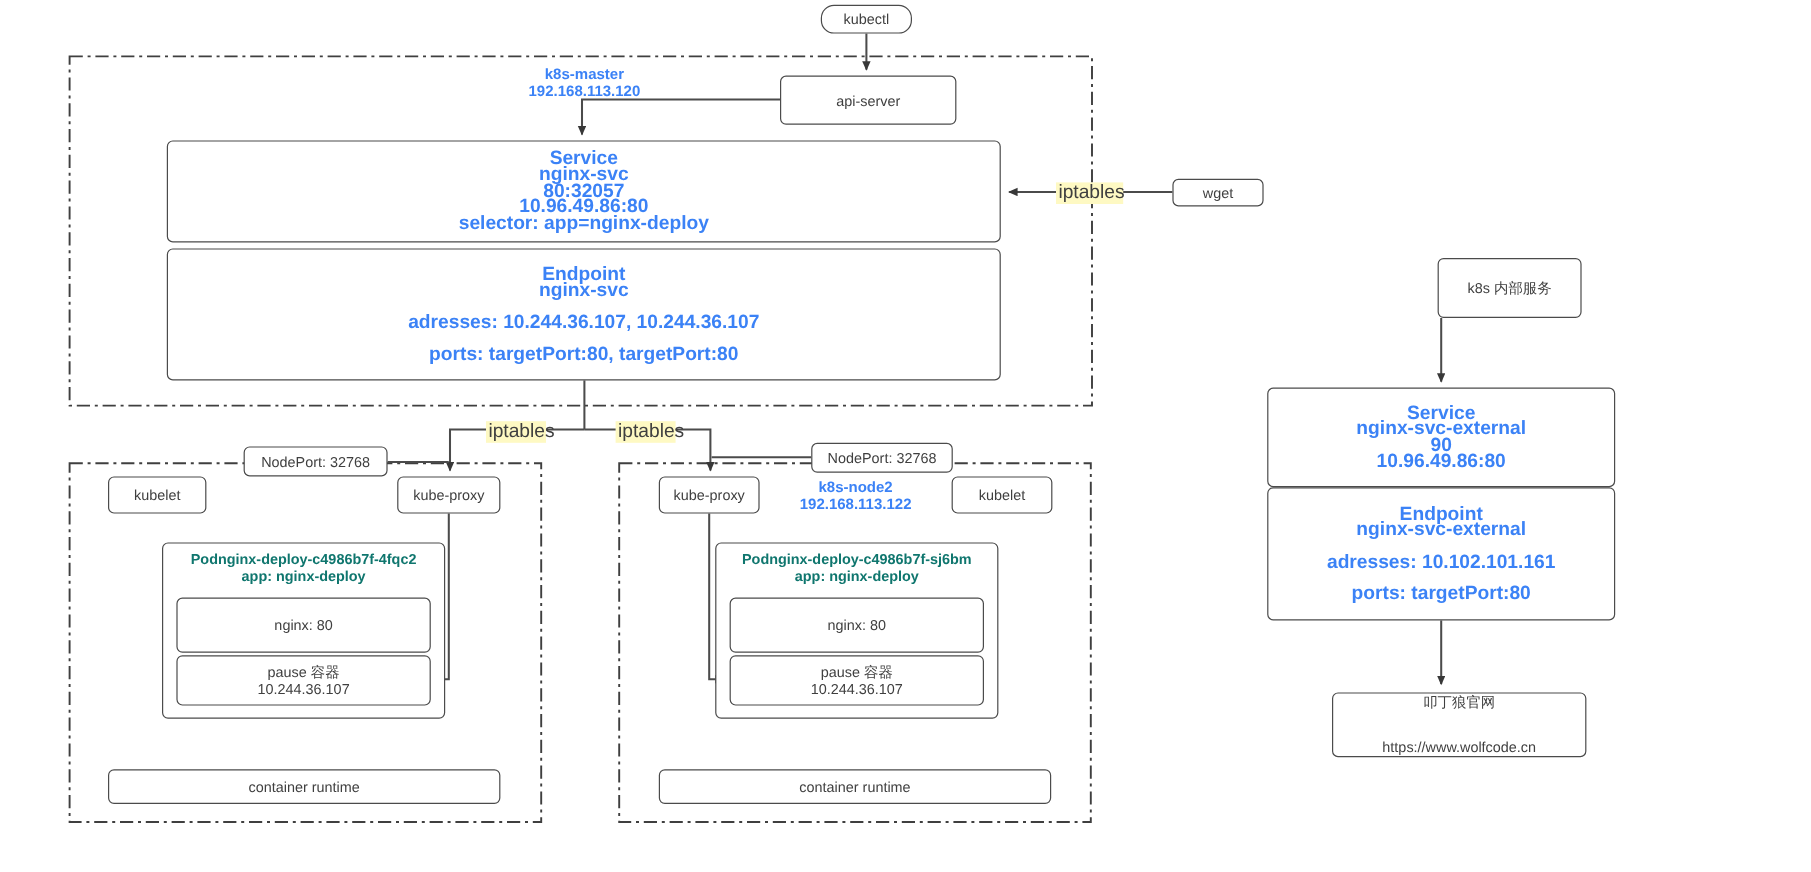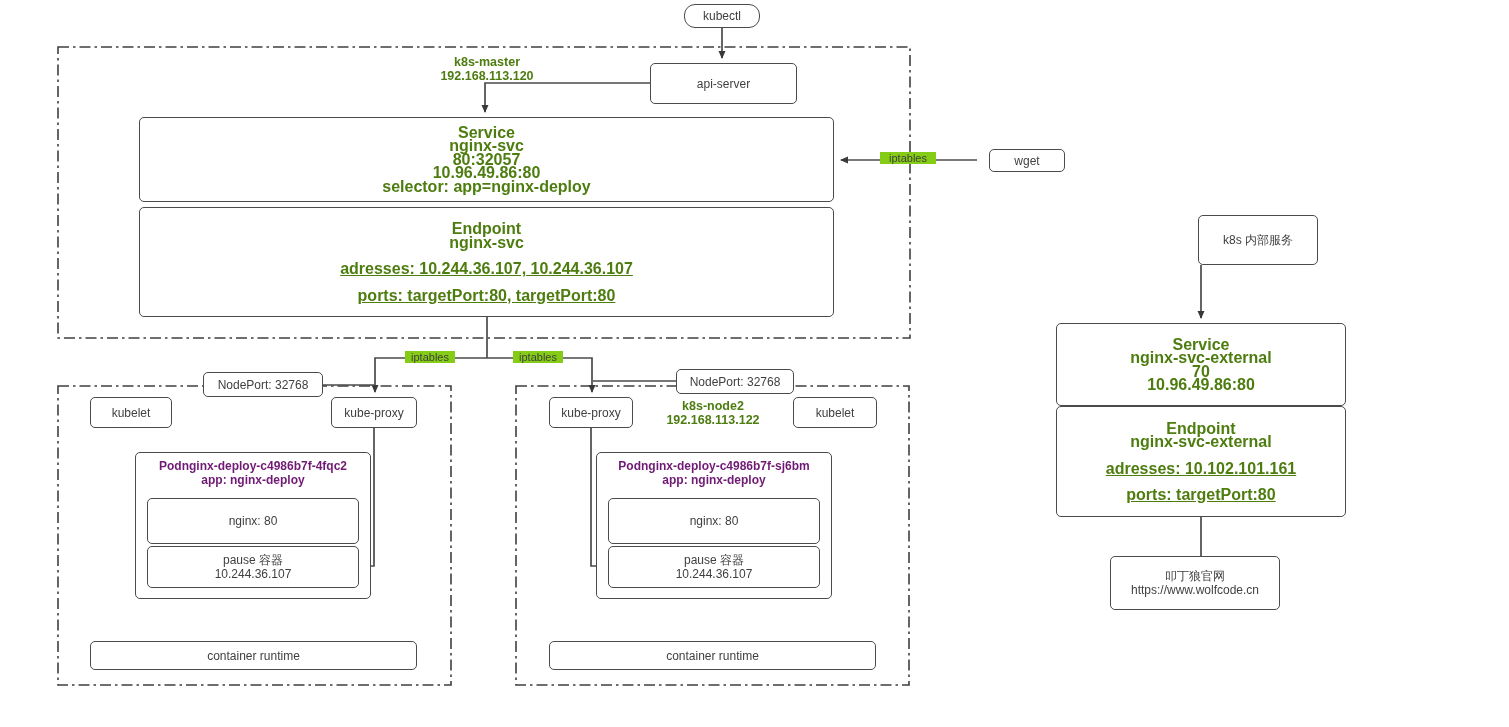--- a/index.html
+++ b/index.html
@@ -2,26 +2,26 @@
 <html><head>
 <meta charset="utf-8">
 <style>
   html,body{margin:0;padding:0;background:#ffffff;}
   #canvas{position:relative;width:1509px;height:727px;background:#ffffff;
           font-family:"Liberation Sans","DejaVu Sans",sans-serif;color:#3f3f3f;overflow:hidden;}
   #wires{position:absolute;left:0;top:0;width:1509px;height:727px;}
   .box{position:absolute;background:#ffffff;border:1.6px solid #4b4b4b;border-radius:5px;
        display:flex;flex-direction:column;align-items:center;justify-content:center;
        text-align:center;font-size:12px;line-height:14px;box-sizing:border-box;z-index:2;}
-  .bold{font-weight:bold;color:#4d7c0f;}
+  .bold{font-weight:bold;color:#3b82f6;}
   .txt{position:absolute;text-align:center;z-index:2;}
-  .onwire{background:#84cc16;padding:0 2px;font-size:11px;color:#3f3f3f;z-index:3;}
+  .onwire{background:#fef9c3;padding:0 2px;font-size:16px;color:#3f3f3f;z-index:3;}
   .svc-line{font-size:16px;line-height:13.5px;}
-  .gap{margin-top:13px;text-decoration:underline;}
-  .podtitle{font-weight:bold;color:#701a75;width:205px;margin:0 auto;line-height:14px;}
+  .gap{margin-top:13px;}
+  .podtitle{font-weight:bold;color:#0f766e;width:205px;margin:0 auto;line-height:14px;}
 </style>
 </head>
 <body>
 
 <div id="canvas">
 
   <svg id="wires" xmlns="http://www.w3.org/2000/svg">
     <defs>
       <marker id="arr" markerWidth="9" markerHeight="8" refX="7" refY="3.5" orient="auto" markerUnits="userSpaceOnUse">
         <path d="M0,0 L8,3.5 L0,7 Z" fill="#383838"></path>
@@ -67,21 +67,21 @@
     <div class="svc-line">selector: app=nginx-deploy</div>
   </div>
 
   <div class="box bold" style="left:139px;top:207px;width:695px;height:110px;">
     <div class="svc-line">Endpoint</div>
     <div class="svc-line">nginx-svc</div>
     <div class="svc-line gap">adresses: 10.244.36.107, 10.244.36.107</div>
     <div class="svc-line gap">ports: targetPort:80, targetPort:80</div>
   </div>
 
-  <div class="box" style="left:977px;top:149px;width:76px;height:23px;margin-left:12px;">
+  <div class="box" style="left:977px;top:149px;width:76px;height:23px;">
     <span>wget</span>
   </div>
   <div class="txt onwire" style="left:880px;top:152px;width:52px;">iptables</div>
 
   <div class="txt onwire" style="left:405px;top:351px;width:46px;">iptables</div>
   <div class="txt onwire" style="left:513px;top:351px;width:46px;">iptables</div>
 
   <div class="box" style="left:203px;top:372px;width:120px;height:25px;z-index:3;">
     <span>NodePort: 32768</span>
   </div>
@@ -136,29 +136,29 @@
     <span>container runtime</span>
   </div>
 
   <div class="box" style="left:1198px;top:215px;width:120px;height:50px;">
     <span>k8s 内部服务</span>
   </div>
 
   <div class="box bold" style="left:1056px;top:323px;width:290px;height:83px;">
     <div class="svc-line">Service</div>
     <div class="svc-line">nginx-svc-external</div>
-    <div class="svc-line">70</div>
+    <div class="svc-line">90</div>
     <div class="svc-line">10.96.49.86:80</div>
   </div>
 
   <div class="box bold" style="left:1056px;top:406px;width:290px;height:111px;">
     <div class="svc-line">Endpoint</div>
     <div class="svc-line">nginx-svc-external</div>
     <div class="svc-line gap">adresses: 10.102.101.161</div>
     <div class="svc-line gap">ports: targetPort:80</div>
   </div>
 
-  <div class="box" style="left:1110px;top:556px;width:170px;height:54px;">
+  <div class="box" style="left:1110px;top:577px;width:212px;height:54px;justify-content:space-between;">
     <div>叩丁狼官网</div>
     <div>https://www.wolfcode.cn</div>
   </div>
 
 </div>
 
 </body></html>

